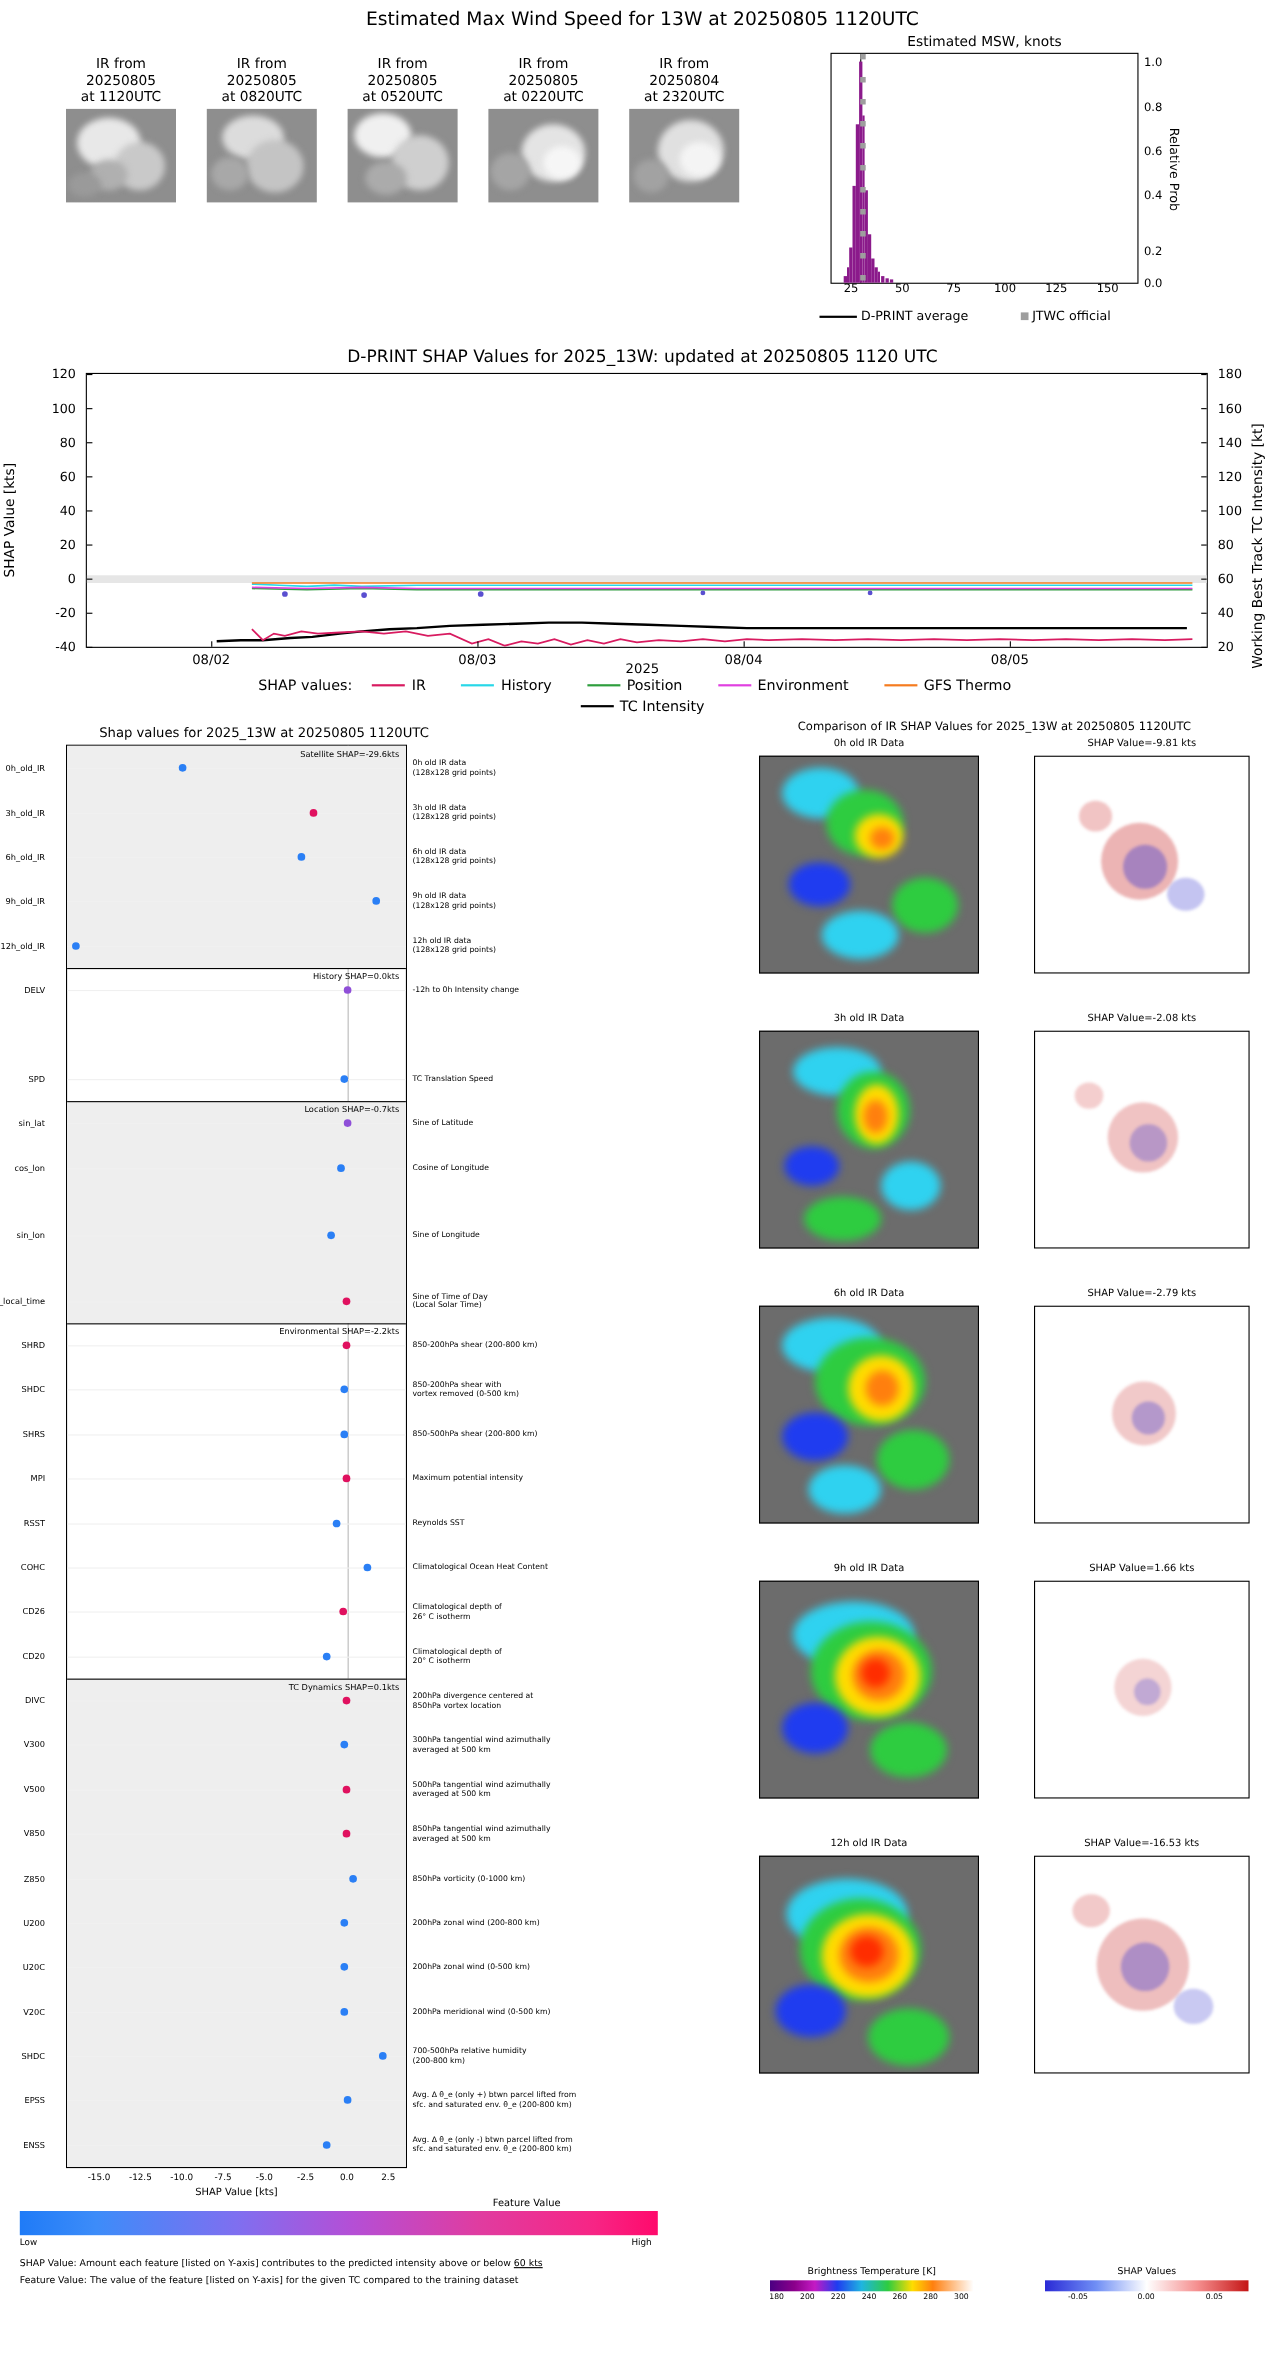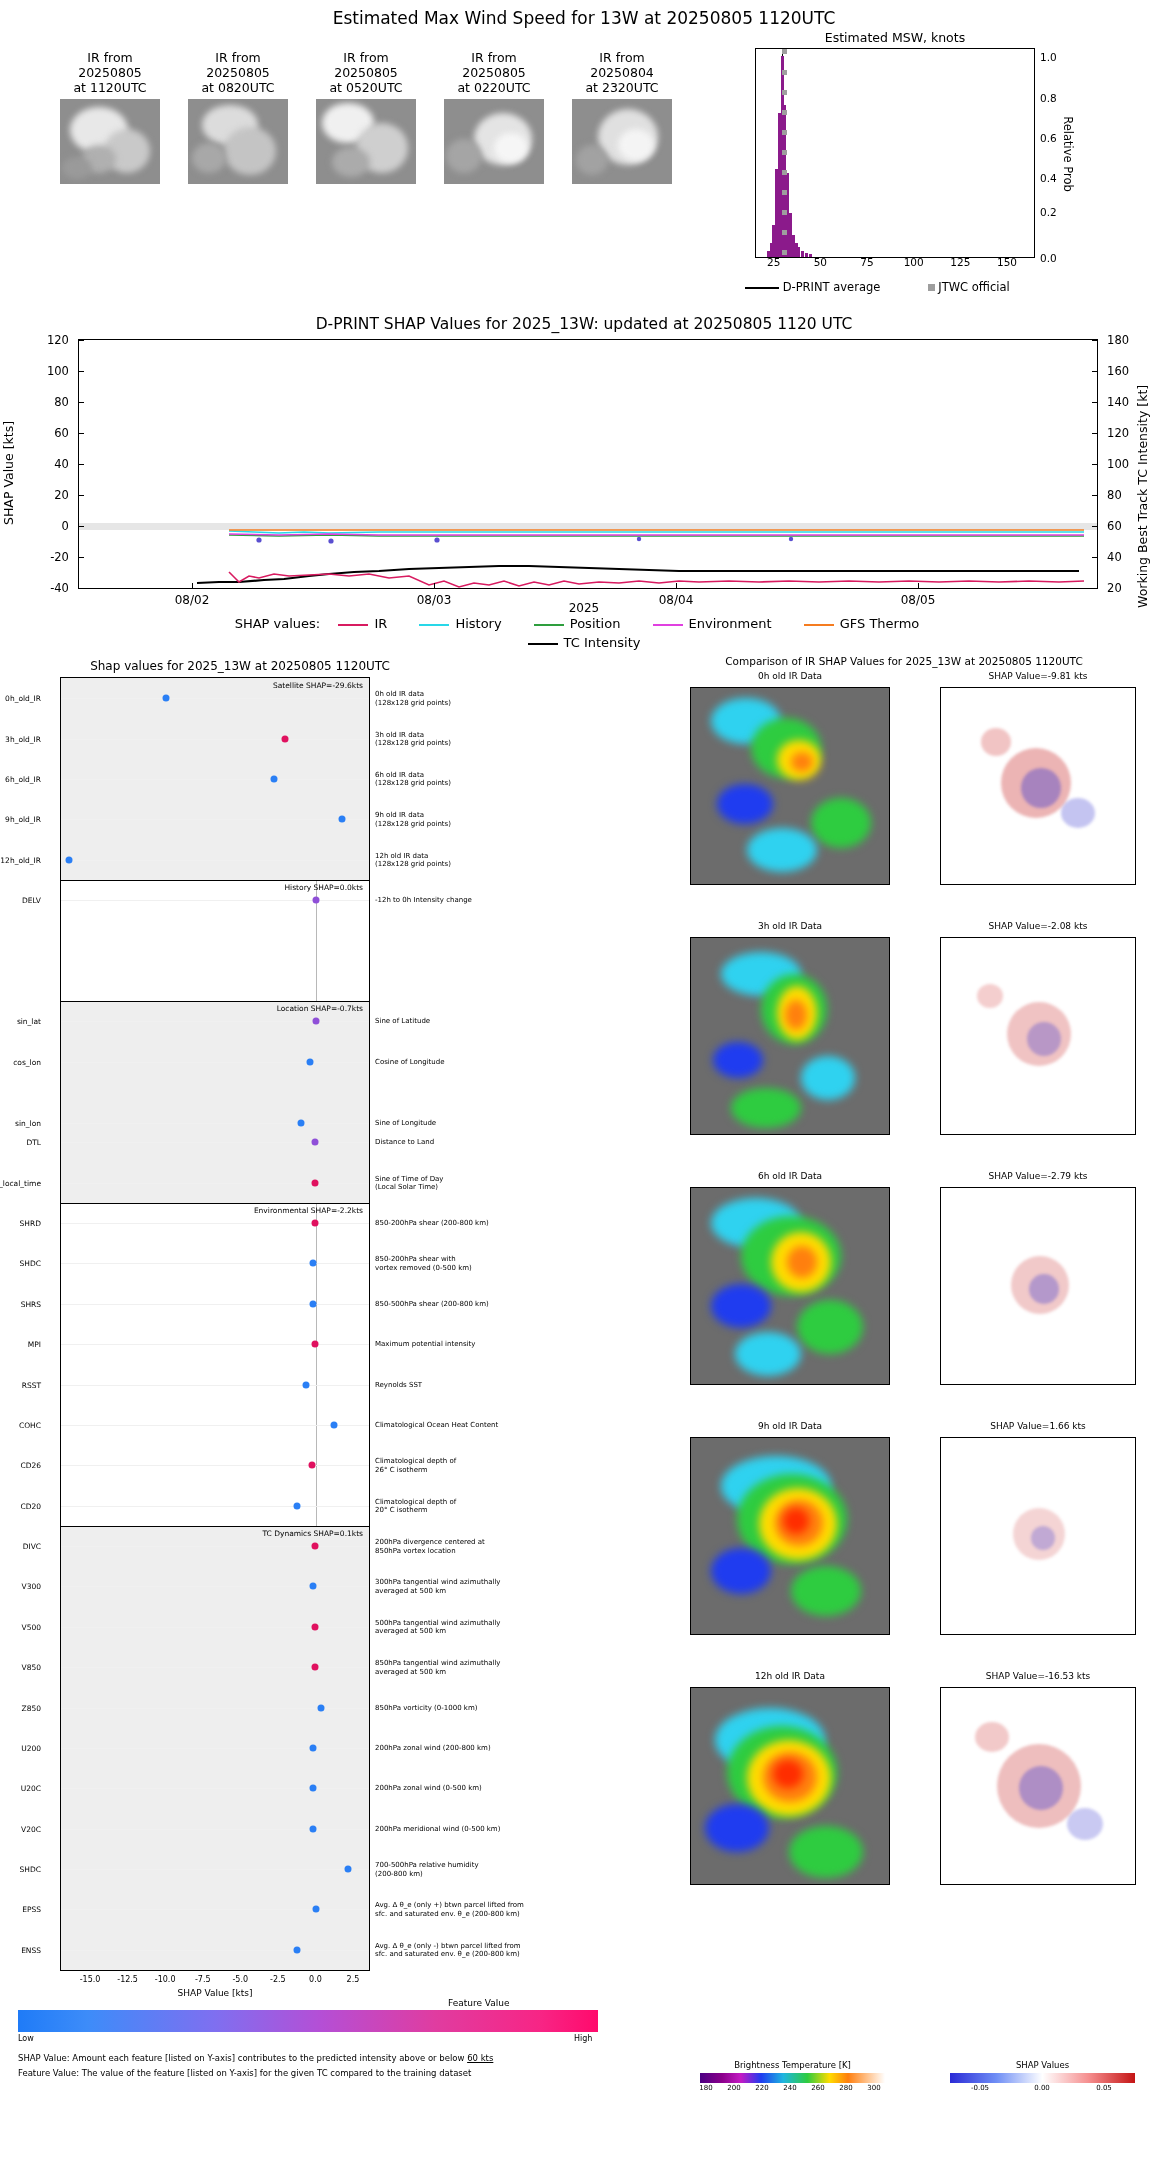--- a/index.html
+++ b/index.html
@@ -213,21 +213,21 @@
       <span class="legend-sq"></span>
       <span>JTWC official</span>
     </div>
   <div class="hx-tick" style="left: 28.6667px;">25</div>
       <div class="hx-tick" style="left: 75.3333px;">50</div>
       <div class="hx-tick" style="left: 122px;">75</div>
       <div class="hx-tick" style="left: 168.667px;">100</div>
       <div class="hx-tick" style="left: 215.333px;">125</div>
       <div class="hx-tick" style="left: 262px;">150</div>
       <div class="hy-tick" style="top: 214px;">0.0</div>
-      <div class="hy-tick" style="top: 168px;">0.2</div>
+      <div class="hy-tick" style="top: 185px;">0.2</div>
       <div class="hy-tick" style="top: 133.78px;">0.4</div>
       <div class="hy-tick" style="top: 93.67px;">0.6</div>
       <div class="hy-tick" style="top: 53.56px;">0.8</div>
       <div class="hy-tick" style="top: 13.45px;">1.0</div>
     </div>
 </div>
 
 <div id="panel-ts">
   <div id="ts-title">D-PRINT SHAP Values for 2025_13W: updated at 20250805 1120 UTC</div>
   <div id="ts-box">
@@ -354,46 +354,46 @@
         <div class="shap-dot" style="left: 7.5122px; background: rgb(42, 127, 245);"></div>
       </div>
       <div class="grp-label" style="top: 204.875px;">History SHAP=0.0kts</div>
       <div class="grp-sep" style="top: 201.875px;"></div>
       <div class="shap-row" style="top: 201.875px; height: 40.375px;">
         <div class="shap-rowline"></div>
         <div class="shap-ylab">DELV</div>
         <div class="shap-desc">-12h to 0h Intensity change</div>
         <div class="shap-dot" style="left: 255.415px; background: rgb(143, 79, 216);"></div>
       </div>
+      <div class="shap-row" style="top: 282.625px; height: 40.375px;">
+        <div class="shap-rowline"></div>
+        <div class="shap-ylab">SPD</div>
+        <div class="shap-desc">TC Translation Speed</div>
+        <div class="shap-dot" style="left: 252.41px; background: rgb(42, 127, 245);"></div>
+      </div>
       <div class="grp-band" style="top: 323px; height: 201.875px;"></div>
       <div class="grp-label" style="top: 326px;">Location SHAP=-0.7kts</div>
       <div class="grp-sep" style="top: 323px;"></div>
       <div class="shap-row" style="top: 323px; height: 40.375px;">
         <div class="shap-rowline"></div>
         <div class="shap-ylab">sin_lat</div>
         <div class="shap-desc">Sine of Latitude</div>
         <div class="shap-dot" style="left: 255.415px; background: rgb(143, 79, 216);"></div>
       </div>
       <div class="shap-row" style="top: 363.375px; height: 40.375px;">
         <div class="shap-rowline"></div>
         <div class="shap-ylab">cos_lon</div>
         <div class="shap-desc">Cosine of Longitude</div>
         <div class="shap-dot" style="left: 249.405px; background: rgb(42, 127, 245);"></div>
       </div>
       <div class="shap-row" style="top: 425px; height: 40.375px;">
         <div class="shap-rowline"></div>
         <div class="shap-ylab">sin_lon</div>
         <div class="shap-desc">Sine of Longitude</div>
         <div class="shap-dot" style="left: 240.39px; background: rgb(42, 127, 245);"></div>
-      </div>
-      <div class="shap-row" style="top: 444.125px; height: 40.375px;">
-        <div class="shap-rowline"></div>
-        <div class="shap-ylab">DTL</div>
-        <div class="shap-desc">Distance to Land</div>
-        <div class="shap-dot" style="left: 253.912px; background: rgb(143, 79, 216);"></div>
       </div>
       <div class="shap-row" style="top: 484.5px; height: 40.375px;">
         <div class="shap-rowline"></div>
         <div class="shap-ylab">sin_local_time</div>
         <div class="shap-desc">Sine of Time of Day
 (Local Solar Time)</div>
         <div class="shap-dot" style="left: 253.912px; background: rgb(224, 17, 95);"></div>
       </div>
       <div class="grp-label" style="top: 527.875px;">Environmental SHAP=-2.2kts</div>
       <div class="grp-sep" style="top: 524.875px;"></div>

